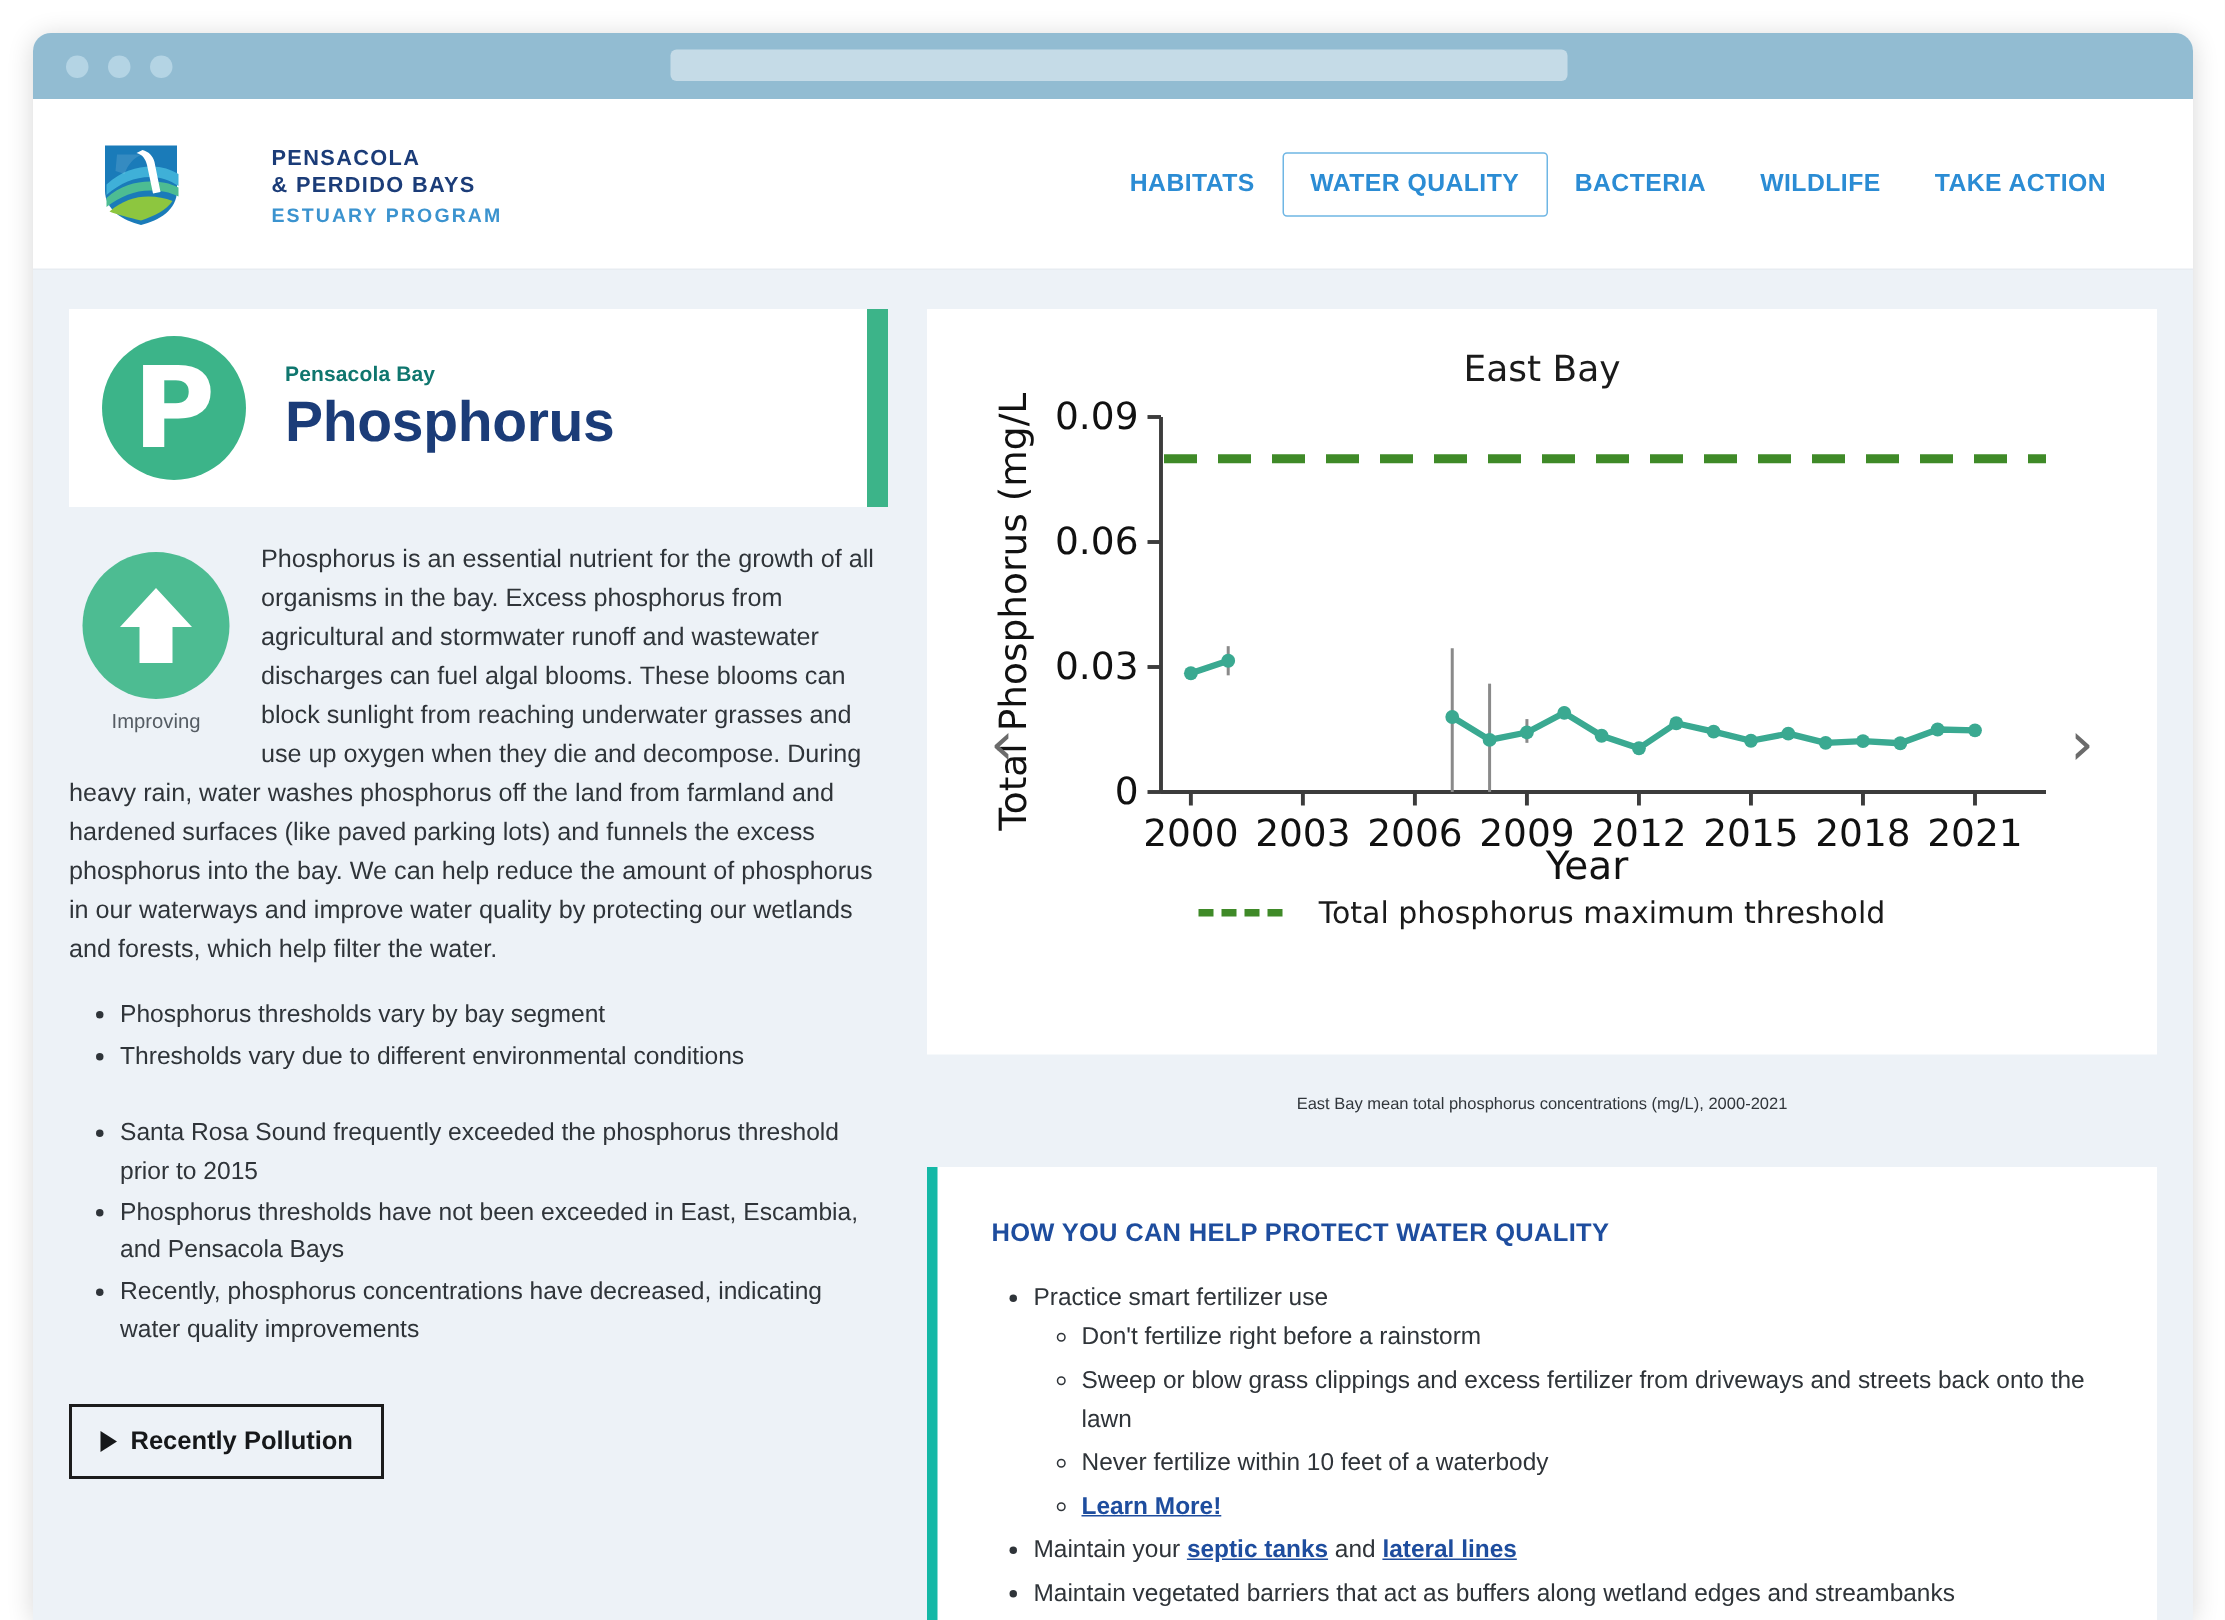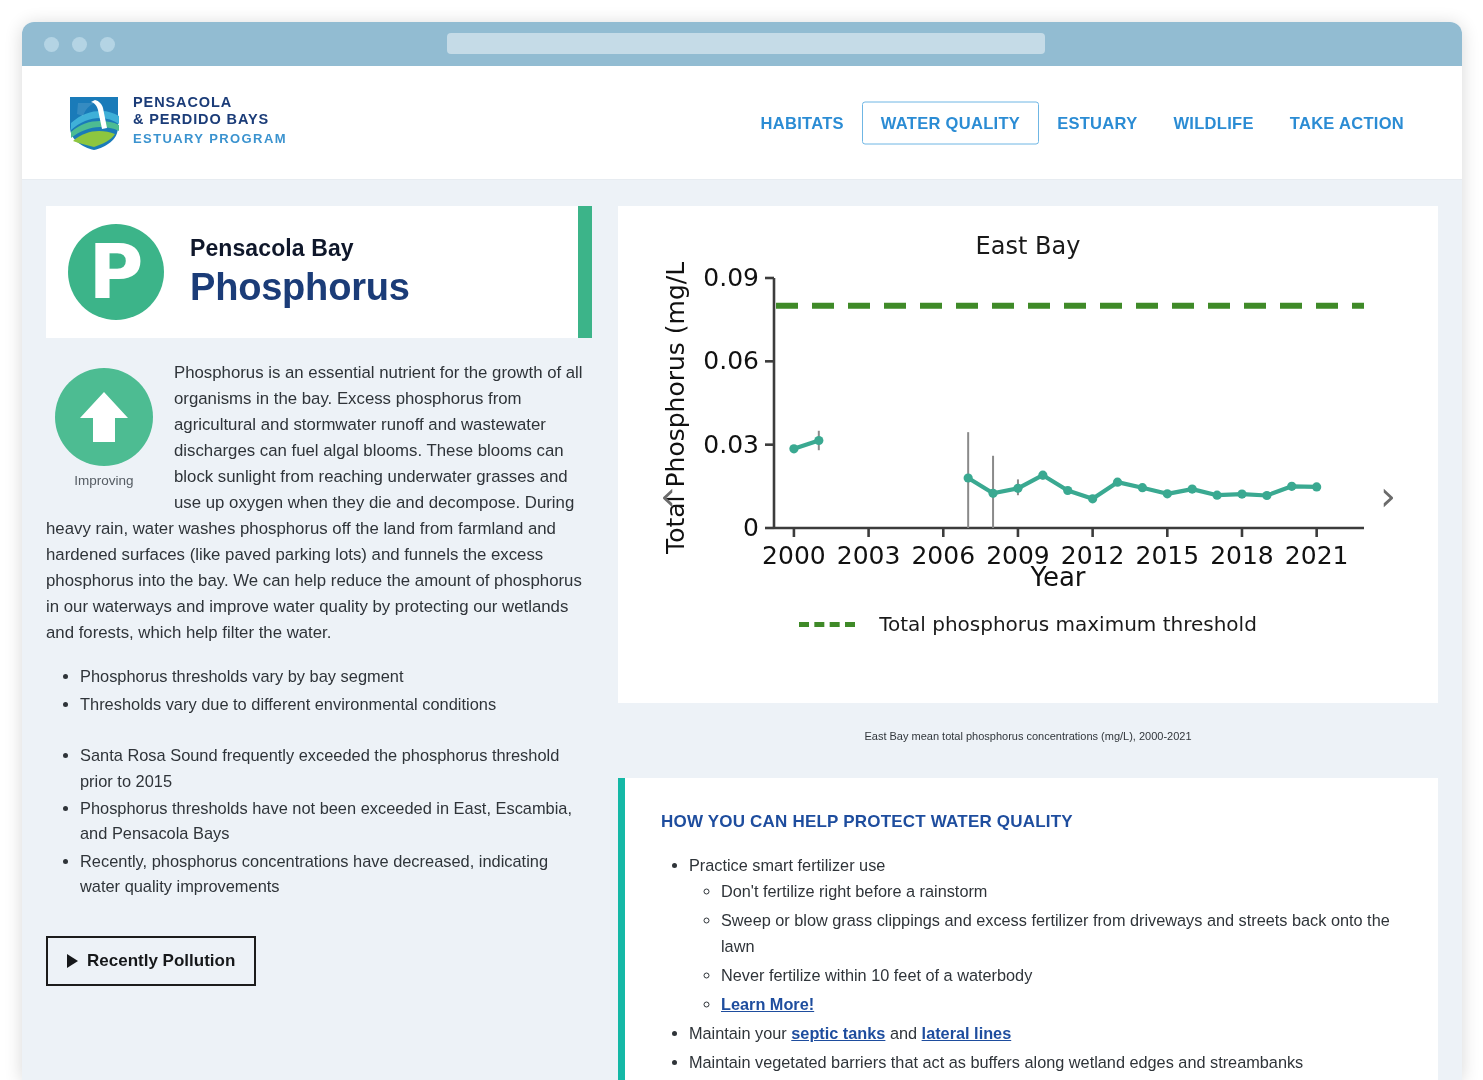--- a/index.html
+++ b/index.html
@@ -48,22 +48,23 @@
   
   .siteheader {
     height: 114px;
     background: #ffffff;
     display: flex;
     align-items: center;
     position: relative;
     border-bottom: 1px solid #e7ecf1;
   }
   .logo-wrap {
-    display: flex; align-items: flex-start;
+    display: flex; align-items: flex-end;
     margin-left: 46px;
+    gap: 48px;
   }
   .shield { width: 52px; height: 58px; flex: 0 0 auto; }
   .logo-text { margin-left: 13px; line-height: 1.22; }
   .logo-l1, .logo-l2 {
     font-size: 14.5px; font-weight: bold; letter-spacing: 0.9px;
     color: #1b3c78;
   }
   .logo-l3 {
     font-size: 13px; font-weight: bold; letter-spacing: 1.4px;
     color: #3b93cf; margin-top: 2px;
@@ -109,21 +110,21 @@
     width: 96px; height: 96px; border-radius: 50%;
     background: #3cb489;
     color: #ffffff;
     font-size: 75px; font-weight: bold;
     display: flex; align-items: center; justify-content: center;
     line-height: 1; flex: 0 0 auto;
     font-family: "DejaVu Sans", sans-serif;
   }
   .titletext { margin-left: 26px; }
   .subtitle {
-    font-size: 23px; font-weight: bold; color: #0f172a;
+    font-size: 14px; font-weight: bold; color: #0f766e;
     letter-spacing: 0.1px;
   }
   .bigtitle {
     font-size: 38px; font-weight: bold; color: #1b3c78;
     margin-top: 4px; letter-spacing: -0.2px;
   }
   .accentbar {
     position: absolute; right: 0; top: 0;
     width: 14px; height: 100%;
     background: #3cb489;
@@ -192,21 +193,21 @@
   .arrowbtn {
     position: absolute; top: 216px;
     font-size: 40px; color: #6b6b6b;
     font-family: "DejaVu Sans", sans-serif;
     line-height: 1; cursor: pointer; user-select: none;
   }
   .arrow-left { left: 42px; }
   .arrow-right { right: 42px; }
   .legendrow {
     display: flex; align-items: center; justify-content: center;
-    gap: 24px; margin-top: 22px;
+    gap: 24px; margin-top: 6px;
   }
   .legend-dash {
     display: inline-block; width: 56px; height: 0;
     border-top: 5px dashed #3f8a28;
   }
   .legend-label {
     font-size: 20px; color: #1a1a1a;
     font-family: "DejaVu Sans", sans-serif;
   }
   .caption {
@@ -262,21 +263,21 @@
         <div class="logo-text">
           <div class="logo-l1">PENSACOLA</div>
           <div class="logo-l2">&amp; PERDIDO BAYS</div>
           <div class="logo-l3">ESTUARY PROGRAM</div>
         </div>
       </div>
 
       <nav class="mainnav">
         <div class="navitem">HABITATS</div>
         <div class="navitem active">WATER QUALITY</div>
-        <div class="navitem">ESTUARY</div>
+        <div class="navitem">BACTERIA</div>
         <div class="navitem">WILDLIFE</div>
         <div class="navitem">TAKE ACTION</div>
       </nav>
     </div>
 
     <div class="pagebody">
 
       <div class="leftcol">
 
         <div class="titlecard">

